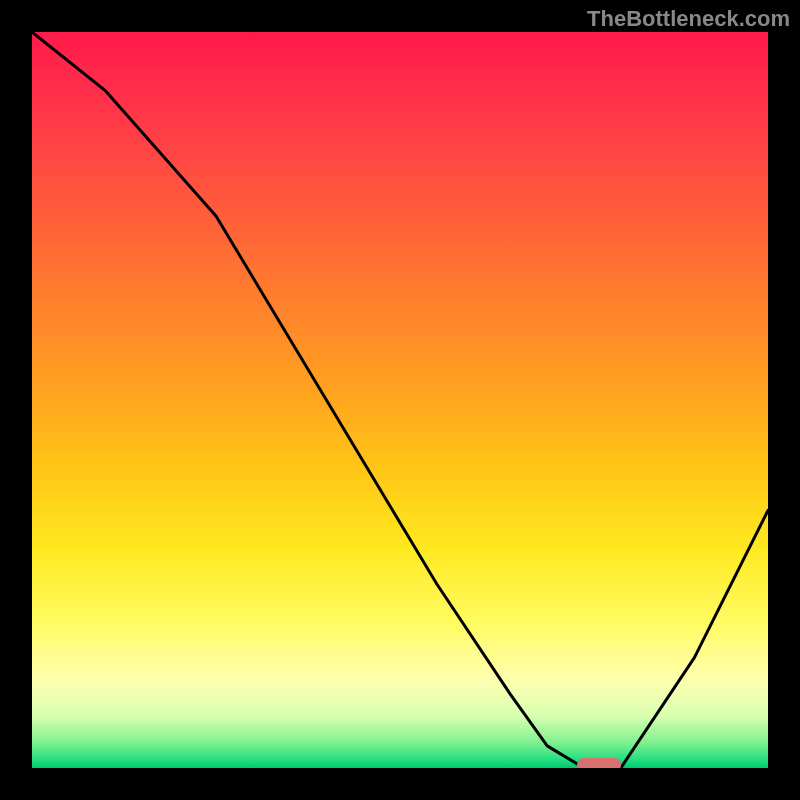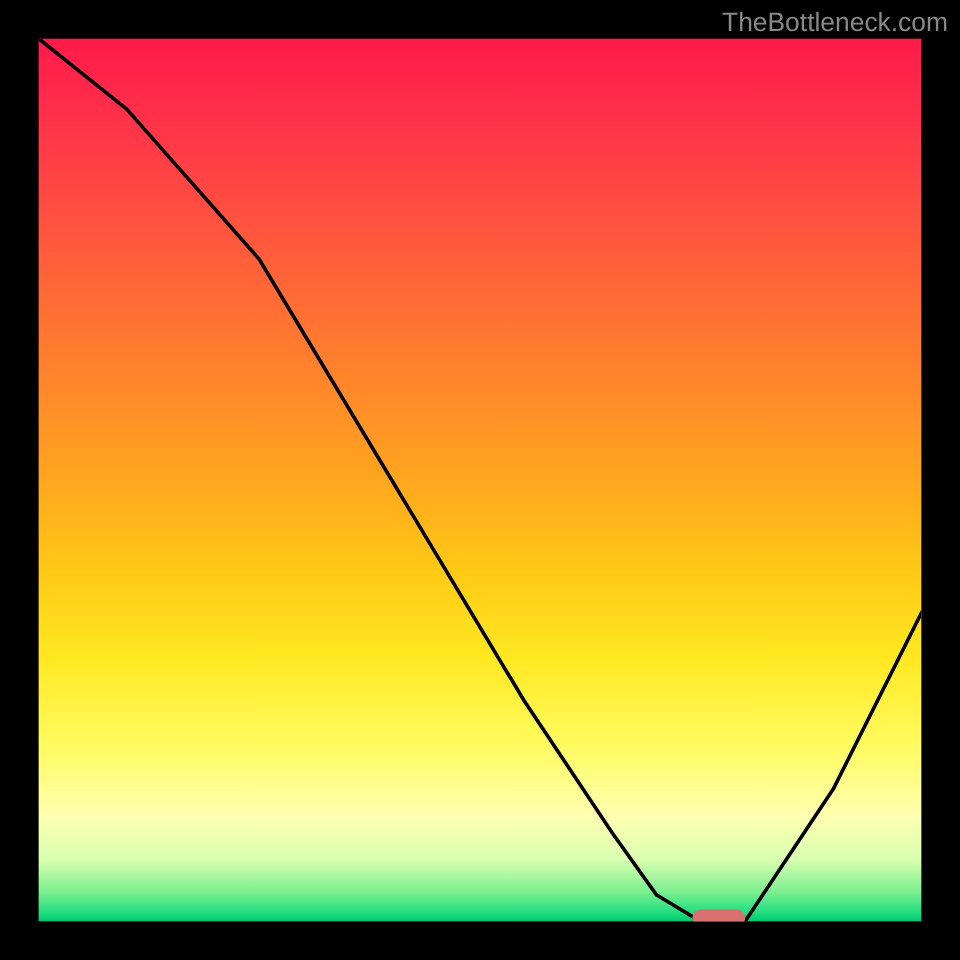--- a/index.html
+++ b/index.html
@@ -10,21 +10,21 @@
     background: #000;
     position: relative;
     font-family: sans-serif;
   }
   .watermark {
     position: absolute;
     top: 6px;
     right: 10px;
     color: #888;
     font-size: 22px;
-    font-weight: 400;
+    font-weight: 700;
     z-index: 10;
   }
   .plot-area {
     position: absolute;
     left: 32px;
     top: 32px;
     width: 736px;
     height: 736px;
     overflow: hidden;
   }

